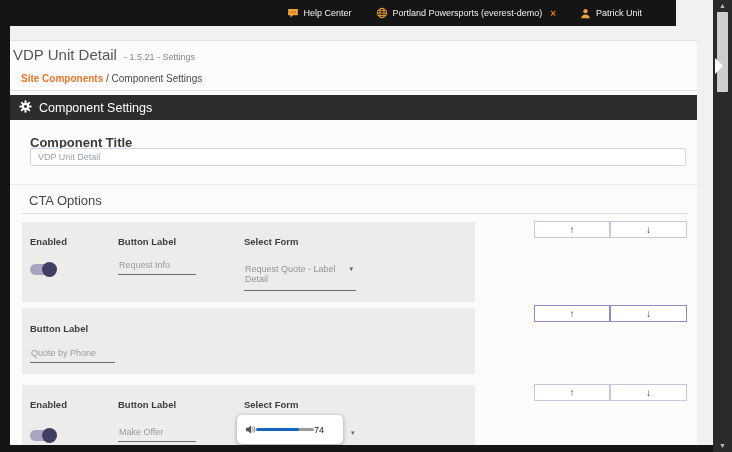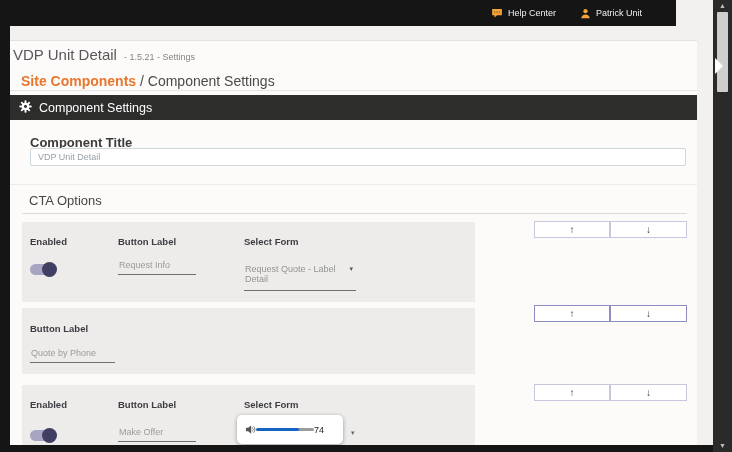--- a/index.html
+++ b/index.html
@@ -32,21 +32,21 @@
     position:absolute; left:-2px; top:46px; width:0; height:0;
     border-top:8px solid transparent; border-bottom:8px solid transparent;
     border-left:8px solid #ffffff;
   }
   
   .inner  { position:absolute; left:10px; top:26px; width:703px; height:419px; background:#f2f1ef; z-index:1; }
   .panel  { position:absolute; left:10px; top:40px; width:687px; height:405px; background:#fcfbfa; border-top:1px solid #e5e3e1; z-index:1; }
   .z      { position:absolute; z-index:2; }
   .page-title { left:13px; top:46px; font-size:15px; color:#57575a; }
   .page-title .suffix { font-size:9px; color:#858585; font-weight:normal; margin-left:7px; }
-  .breadcrumb { left:21px; top:73px; font-size:14px; color:#4a4a4a; }
+  .breadcrumb { left:21px; top:73px; font-size:10px; color:#4a4a4a; }
   .breadcrumb .bc-link { color:#e8762c; font-weight:bold; cursor:pointer; }
   .head-divider { left:10px; top:90px; width:687px; height:1px; background:#e6e4e2; }
   .settings-bar {
     left:10px; top:95px; width:687px; height:25px; background:#2d2d2c;
     display:flex; align-items:center; gap:7px; padding-left:9px; color:#fff; font-size:12.5px;
   }
   .ct-label { left:30px; top:135px; font-size:13px; font-weight:bold; color:#3b3b3b; }
   .ct-input {
     left:30px; top:148px; width:656px; height:18px; background:#fff;
     border:1px solid #cdd7de; border-radius:2px; font-family:"Liberation Sans",sans-serif;
@@ -109,20 +109,31 @@
     <div class="topbar-item">
       <span>
         <svg width="12" height="12" viewBox="0 0 16 16">
             <path d="M1.5 2.5h13v8.5H8.2L4.5 14v-3H1.5z" fill="#f2a23a"></path>
             <circle cx="5" cy="6.8" r="0.9" fill="#7a4d0e"></circle>
             <circle cx="8" cy="6.8" r="0.9" fill="#7a4d0e"></circle>
             <circle cx="11" cy="6.8" r="0.9" fill="#7a4d0e"></circle>
           </svg>
       </span>
       <span>Help Center</span>
+    </div>
+    <div class="topbar-item">
+      <span>
+        <svg width="12" height="12" viewBox="0 0 16 16" fill="none" stroke="#f2a23a" stroke-width="1.2">
+            <circle cx="8" cy="8" r="6.3"></circle>
+            <ellipse cx="8" cy="8" rx="2.8" ry="6.3"></ellipse>
+            <path d="M1.7 8h12.6M2.6 4.6h10.8M2.6 11.4h10.8"></path>
+          </svg>
+      </span>
+      <span>Portland Powersports (everest-demo)</span>
+      <span class="dealer-close">×</span>
     </div>
     <div class="topbar-item">
       <span>
         <svg width="11" height="11" viewBox="0 0 16 16" fill="#f2a23a">
             <circle cx="8" cy="4.6" r="3.1"></circle>
             <path d="M1.8 15c.5-3.6 3-5.4 6.2-5.4s5.7 1.8 6.2 5.4z"></path>
           </svg>
       </span>
       <span>Patrick Unit</span>
     </div>

